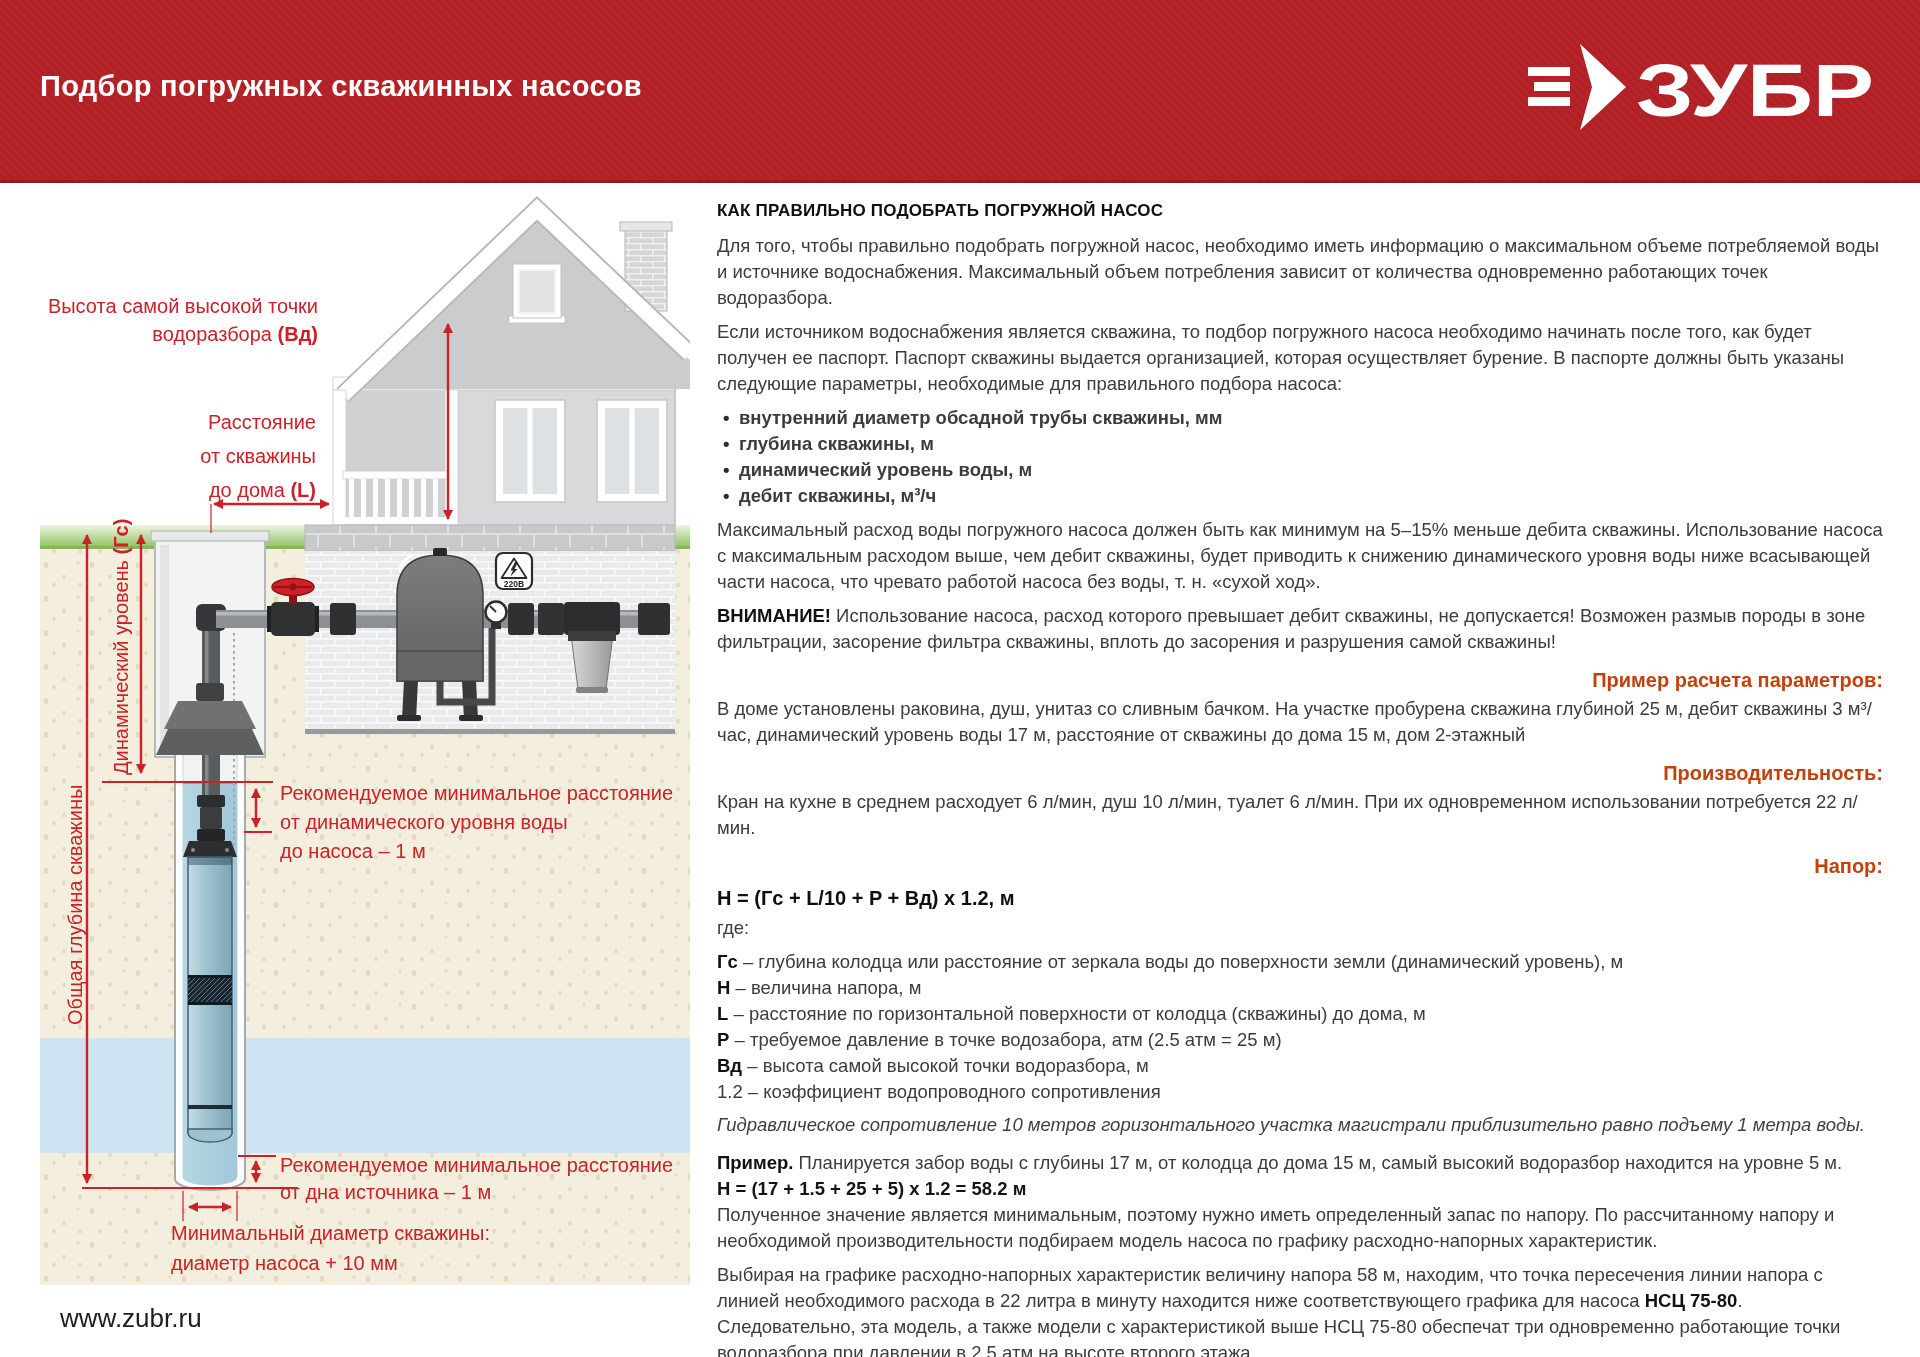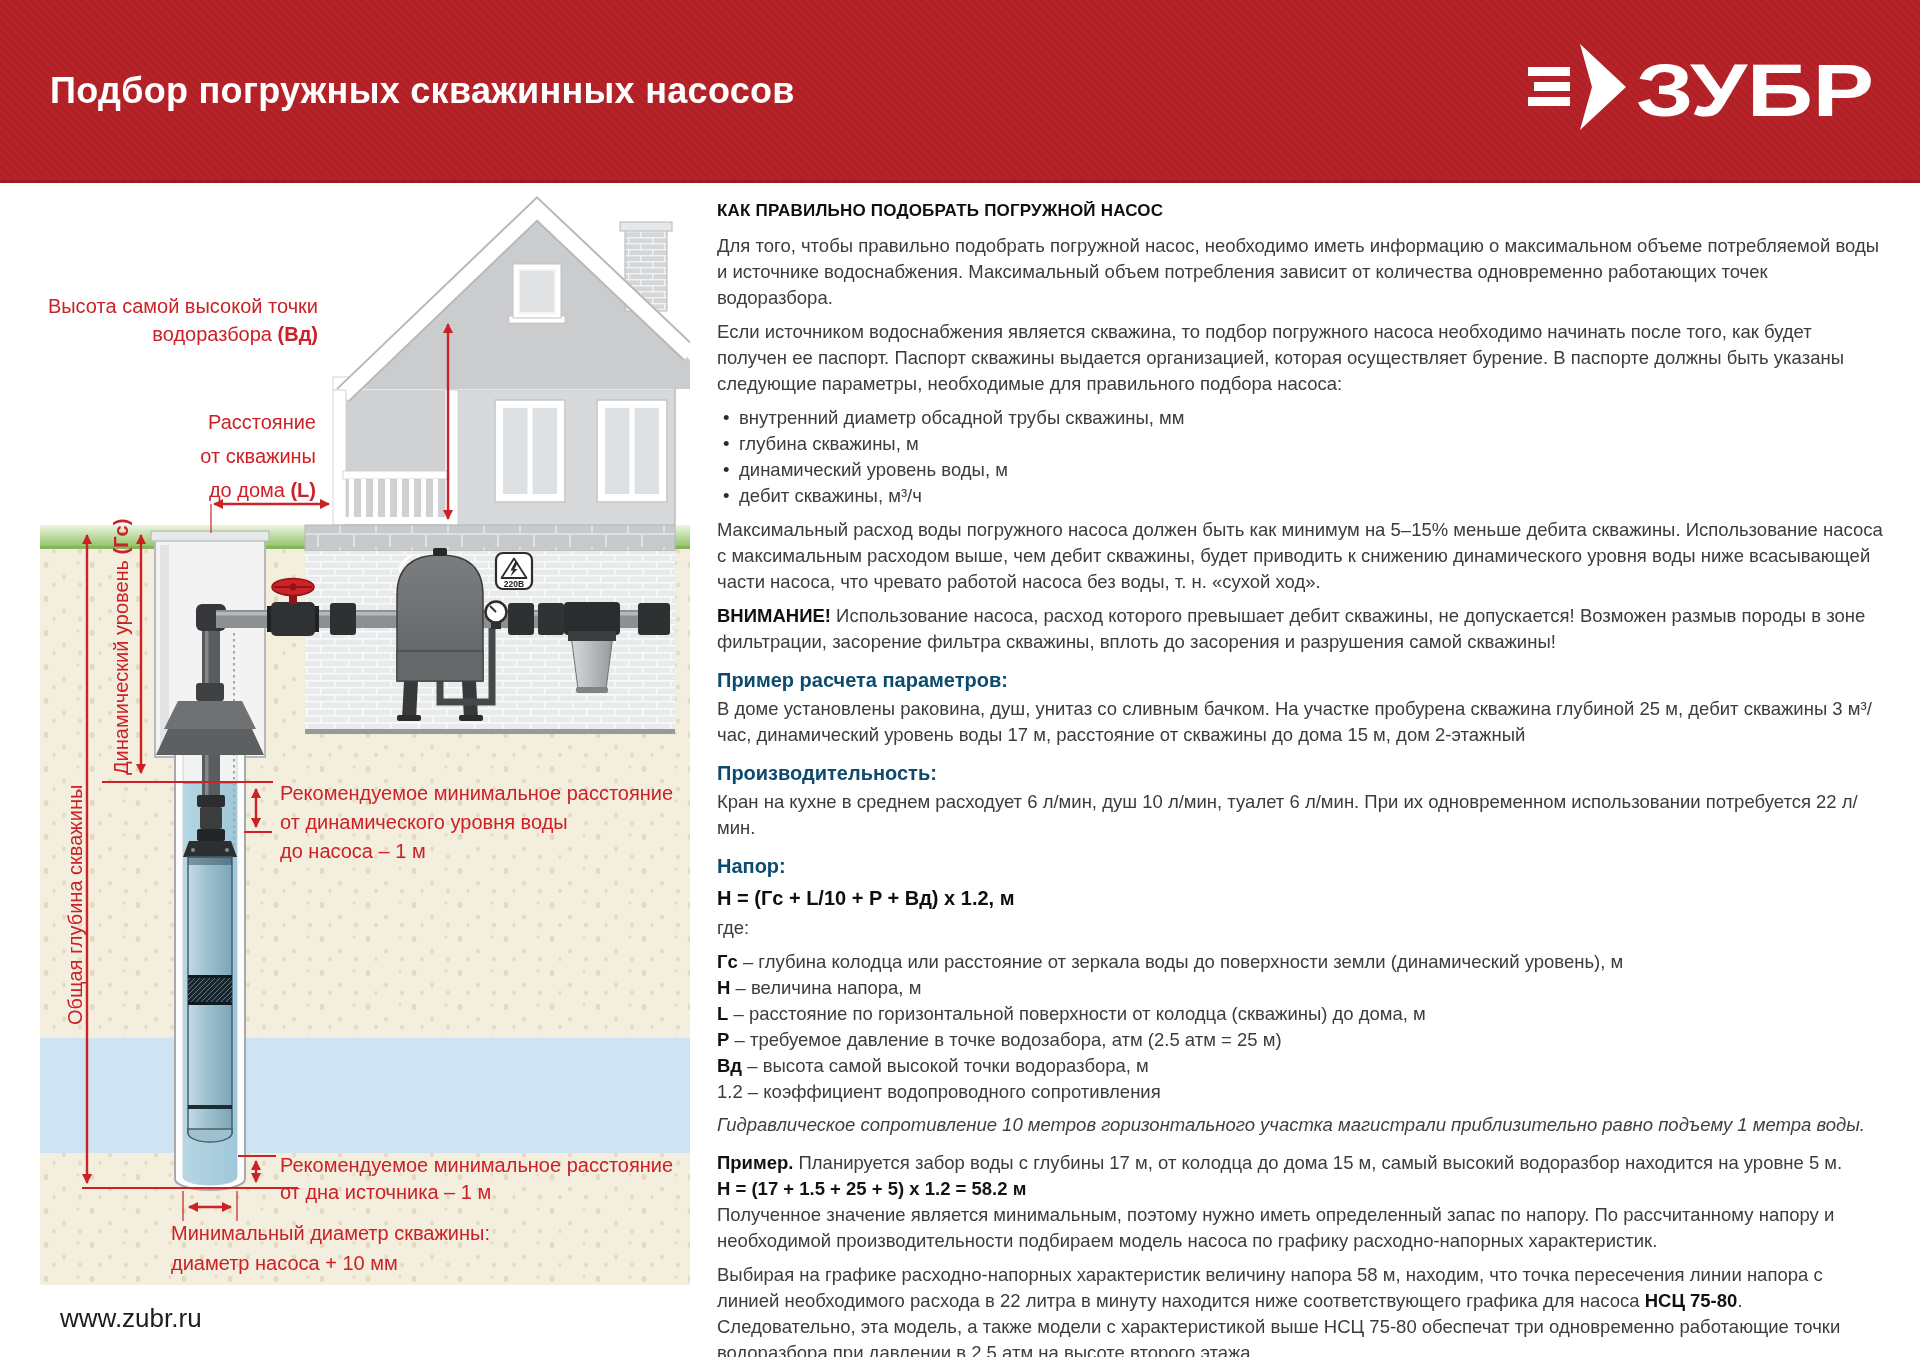--- a/index.html
+++ b/index.html
@@ -3,36 +3,36 @@
 <meta charset="utf-8">
 <style>
   html,body{margin:0;padding:0;background:#e8e8e8;}
   .page{position:relative;width:1920px;height:1357px;background:#ffffff;overflow:hidden;
         font-family:"Liberation Sans",sans-serif;}
   
   .header{position:absolute;left:0;top:0;width:1920px;height:180px;
           background:#b22025;
           background-image:repeating-linear-gradient(45deg,rgba(255,255,255,.025) 0 3px,transparent 3px 6px);
           border-bottom:3px solid #9a1a1f;}
-  .title{position:absolute;left:50px;top:70px;font-size:36px;font-weight:bold;color:#ffffff;letter-spacing:.3px;}
+  .title{position:absolute;left:40px;top:70px;font-size:29px;font-weight:bold;color:#ffffff;letter-spacing:.3px;}
   .logo{position:absolute;right:42px;top:36px;width:350px;height:106px;}
   
   .diagram{position:absolute;left:40px;top:183px;width:650px;height:1127px;}
   .diagram svg{display:block;}
   .diagram text{font-family:"Liberation Sans",sans-serif;}
   .redlab{fill:#cb2127;font-size:20px;}
   .redlab .b{font-weight:bold;}
   
   .article{position:absolute;left:717px;top:198px;width:1166px;color:#3c3c3c;
            font-size:18.5px;line-height:26px;}
   .article p{margin:0 0 8px 0;}
   .art-title{font-size:17px;font-weight:bold;color:#0f0f0f;margin:0 0 9px 0;letter-spacing:.2px;}
-  .sect{font-size:20px;font-weight:bold;color:#0c4a6e;margin:12px 0 3px 0;}
+  .sect{font-size:20px;font-weight:bold;color:#c2410c;margin:12px 0 3px 0;text-align:right;}
   .bullets{margin:0 0 8px 0;}
-  .bullet{padding-left:22px;position:relative;}
+  .bullet{padding-left:22px;position:relative;font-weight:bold;}
   .bullet::before{content:"•";position:absolute;left:6px;color:#2b2b2b;}
   .warn-label,.inline-b{font-weight:bold;color:#111111;}
   .formula{font-weight:bold;color:#0f0f0f;font-size:20px;margin:6px 0 4px 0;}
   .where{margin:0 0 2px 0;}
   .defs{margin:0 0 4px 0;}
   .def .term{font-weight:bold;color:#111111;}
   .defs .def:last-child .term{font-weight:normal;color:#3c3c3c;text-align:center;}
   .note{font-style:italic;margin:7px 0 12px 0;color:#3f3f3f;}
   .ex-formula{font-weight:bold;color:#141414;margin:0 0 2px 0;}
   

